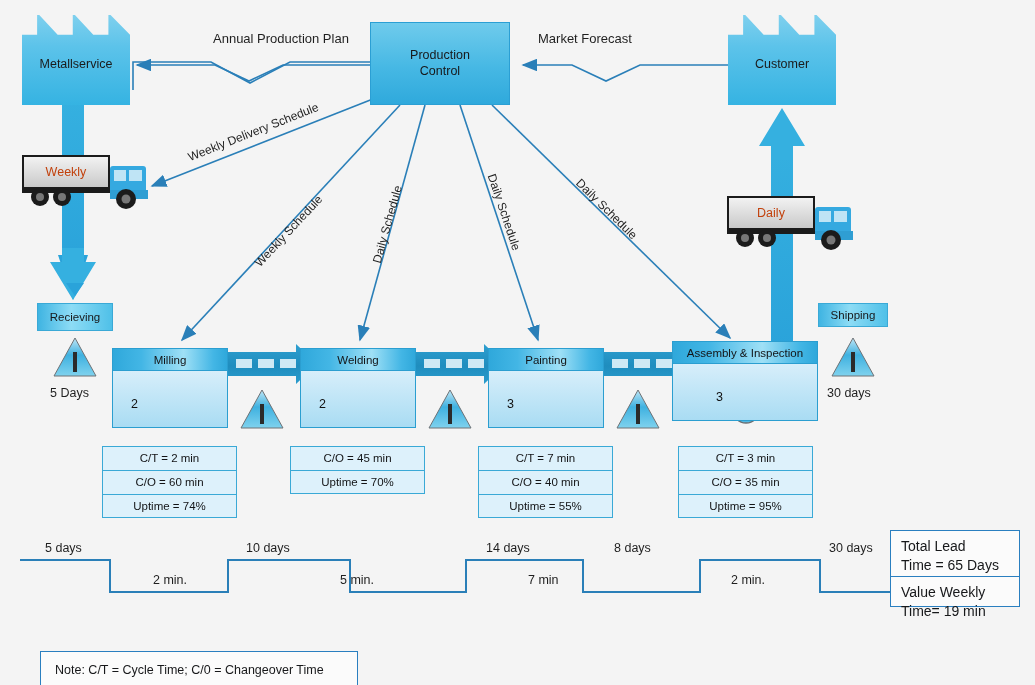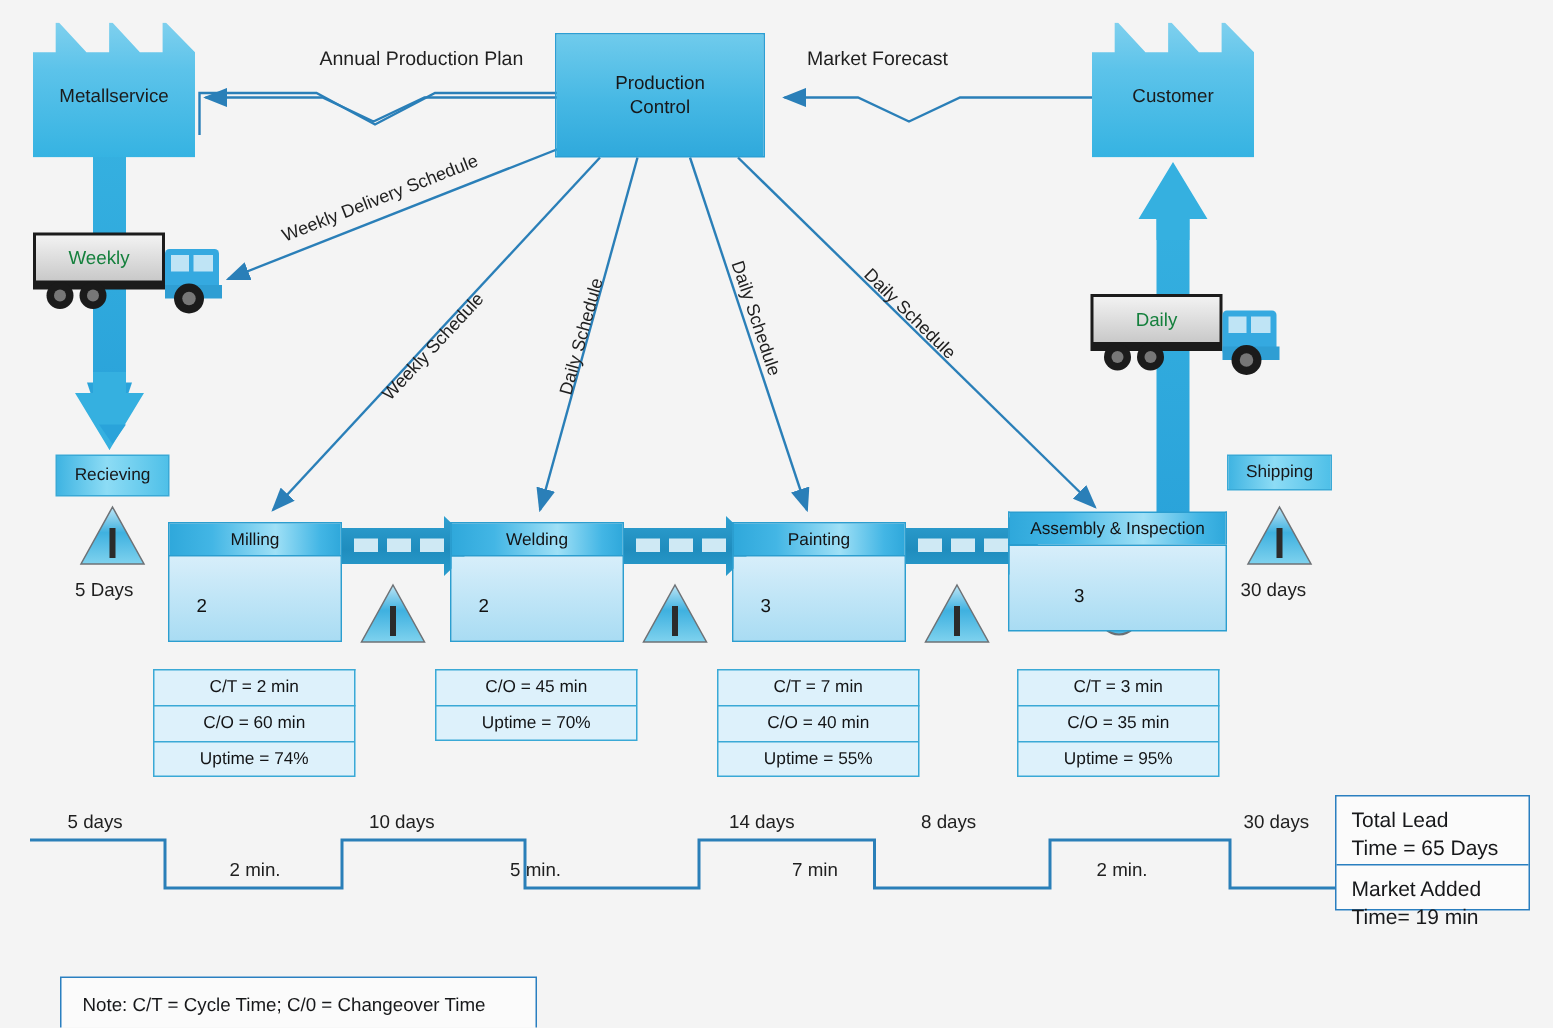--- a/index.html
+++ b/index.html
@@ -89,21 +89,21 @@
     text-align:center;font-size:11.5px;
     background:#ddf1fb;
     border:1px solid #3aa9d6;
     border-bottom:none;
     box-sizing:border-box;
     color:#131416;
   }
   .dtable div:last-child{border-bottom:1px solid #3aa9d6;}
   .truck-lbl{
     position:absolute;text-align:center;width:70px;
-    font-size:12.5px;color:#15803d;
+    font-size:12.5px;color:#c2410c;
   }
 
   
   .notebox{
     position:absolute;
     background:#fbfbfb;
     border:1px solid #2a7fc0;
     display:flex;align-items:center;
     padding-left:14px;
     font-size:12.5px;color:#17181a;
@@ -383,21 +383,21 @@
   <div class="lbl" style="left:340px;top:573px;">5 min.</div>
   <div class="lbl" style="left:528px;top:573px;">7 min</div>
   <div class="lbl" style="left:731px;top:573px;">2 min.</div>
 
   <div class="sumbox" style="left:890px;top:530px;width:130px;height:77px;">
     <div class="sumrow first">
       <div>Total Lead</div>
       <div>Time = 65 Days</div>
     </div>
     <div class="sumrow second">
-      <div>Market Added</div>
+      <div>Value Weekly</div>
       <div>Time= 19 min</div>
     </div>
   </div>
 
   <div class="notebox" style="left:40px;top:628px;width:318px;height:38px;margin-top:23px;">
     <span>Note: C/T = Cycle Time; C/0 = Changeover Time</span>
   </div>
 
 </div>
 

